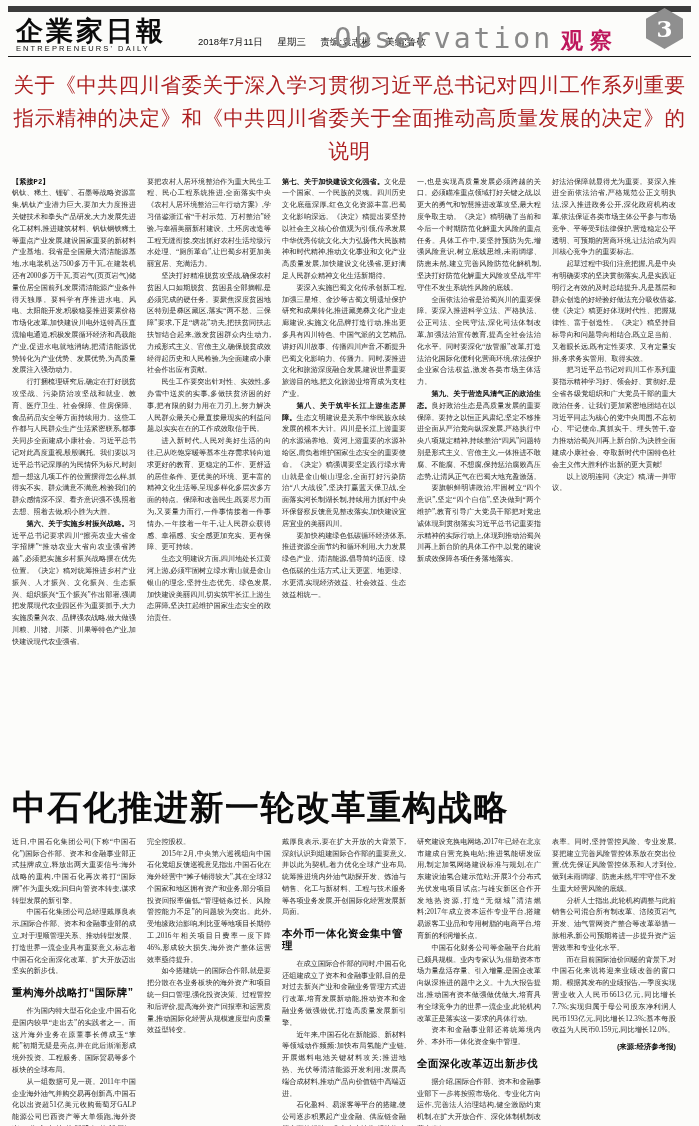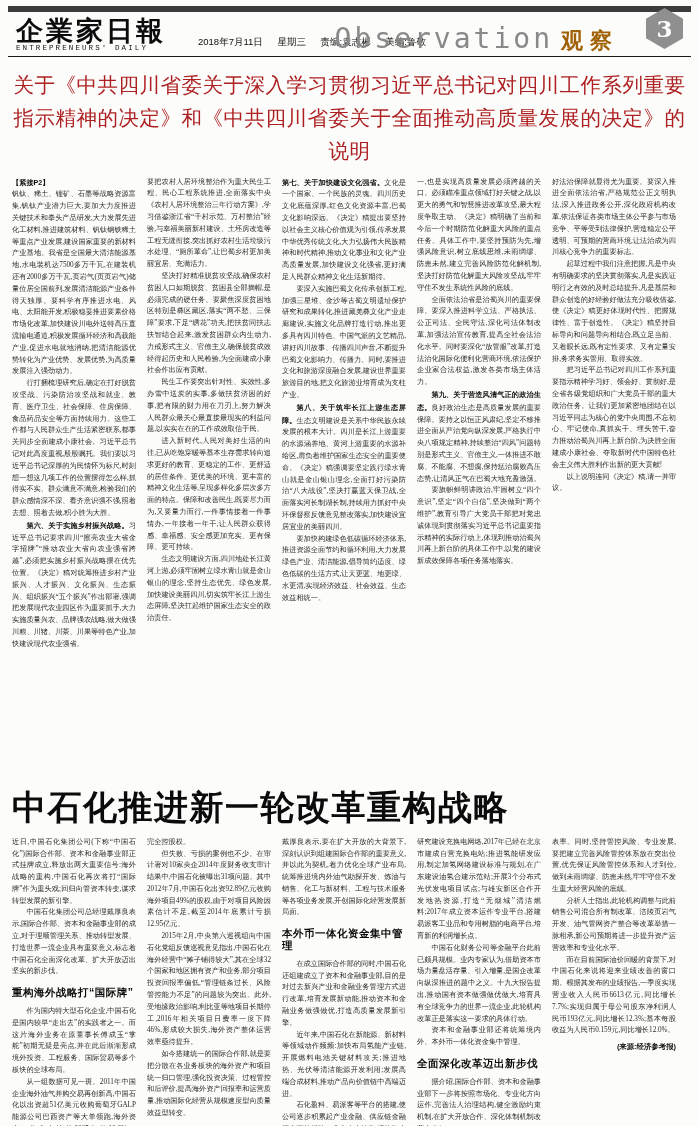--- a/index.html
+++ b/index.html
@@ -6,47 +6,47 @@
   html,body{margin:0;padding:0;background:#e9e9e9;}
   .page{
     width:699px;height:1126px;box-sizing:border-box;position:relative;
     background:#fcfcfa;margin:0 auto;padding:0 12px;overflow:hidden;
     font-family:"Liberation Serif","DejaVu Serif",serif;color:#222;
   }
   .top-rule{position:absolute;left:8px;right:8px;top:6px;height:6px;background:var(--rule);}
   .masthead{position:relative;height:56px;}
   .brand-block{position:absolute;left:4px;top:17px;line-height:1;}
   .brand-cn{font-size:27px;font-weight:bold;letter-spacing:3px;font-family:"DejaVu Serif","Liberation Serif",serif;color:#0c0c0c;}
-  .brand-en{font-size:7.5px;letter-spacing:2.1px;margin-top:1px;color:#111;font-family:Liberation Mono, monospace;}
+  .brand-en{font-size:7.5px;letter-spacing:2.1px;margin-top:1px;color:#111;font-family:Liberation Sans, sans-serif;}
   .dateline{position:absolute;left:186px;top:36px;font-size:9.5px;font-family:"Liberation Sans","DejaVu Sans",sans-serif;color:#0d0d0d;white-space:nowrap;}
   .dateline span{margin-right:12px;}
   .section-label{position:absolute;right:68px;top:22px;white-space:nowrap;}
   .section-en{font-family:"DejaVu Sans Mono","Liberation Mono",monospace;font-size:28px;color:#898989;letter-spacing:3px;}
-  .section-cn{font-size:22px;font-weight:bold;letter-spacing:7px;margin-left:4px;color:#a16207;}
+  .section-cn{font-size:22px;font-weight:bold;letter-spacing:7px;margin-left:4px;color:#be185d;}
   .badge{
     position:absolute;right:4px;top:8px;width:37px;height:41px;background:var(--badge);
     clip-path:polygon(50% 0,100% 26%,100% 74%,50% 100%,0 74%,0 26%);
     display:flex;align-items:center;justify-content:center;
     color:#fff;font-size:23px;font-weight:bold;font-family:"DejaVu Serif",serif;
   }
   .thin-rule{height:1px;background:#1a1a1a;margin:0 -4px;}
   h1.main-headline{
     margin:12px 0 8px;text-align:center;color:var(--red);
     font-size:20.5px;line-height:1.62;font-weight:normal;letter-spacing:.5px;
   }
   .cols{display:flex;gap:11px;}
   .col{
     width:124px;flex:0 0 124px;overflow:hidden;text-align:justify;
     font-size:7.2px;line-height:11.8px;color:#2a2a2a;
   }
   .col-a1{height:596px;}
   .col-a2{height:318px;}
   .para{margin:0;text-indent:2em;}
   .para.ni{text-indent:0;}
-  .lead{font-family:Liberation Sans, sans-serif;font-weight:bold;color:#111;}
+  .lead{font-family:Liberation Mono, monospace;font-weight:bold;color:#111;}
   .subhead{
     font-size:10.5px;font-weight:bold;margin:9px 0 7px;text-indent:0;text-align:left;
     font-family:"Liberation Sans","DejaVu Sans",sans-serif;color:#0c0c0c;letter-spacing:.5px;
   }
   .source{margin:4px 0 0;text-indent:0;text-align:right;font-weight:bold;font-size:7.4px;
     font-family:"Liberation Sans","DejaVu Sans",sans-serif;color:#111;}
   h2.second-headline{
     margin:15px 0 10px;font-size:34px;font-weight:bold;color:#0b0b0b;letter-spacing:1.5px;line-height:1.15;
   }
 </style>
@@ -124,21 +124,20 @@
     <div class="cols">
       <div class="col col-a2">
           <p class="para ni"><span>近日,中国石化集团公司(下称“中国石化”)国际合作部、资本和金融事业部正式挂牌成立,释放出两大重要信号:海外战略的重构,中国石化再次将打“国际牌”作为重头戏;回归向管资本转变,谋求转型发展的新引擎。</span></p>
           <p class="para"><span>中国石化集团公司总经理戴厚良表示,国际合作部、资本和金融事业部的成立,对于理顺管理关系、推动转型发展、打造世界一流企业具有重要意义,标志着中国石化全面深化改革、扩大开放迈出坚实的新步伐。</span></p>
           <h3 class="subhead">重构海外战略打“国际牌”</h3>
           <p class="para"><span>作为国内特大型石化企业,中国石化是国内较早“走出去”的实践者之一。而这片海外业务在原董事长傅成玉“掌舵”初期无疑是亮点,并在此后渐渐形成境外投资、工程服务、国际贸易等多个板块的全球布局。</span></p>
           <p class="para"><span>从一组数据可见一斑。2011年中国企业海外油气并购交易再创新高,中国石化以出资超51亿美元收购葡萄牙GALP能源公司巴西资产等大单领跑,海外资产、收入占比从2005年的10.6%、10.6%、0.2%提升到2011年的36.6%、28.2%、18.7%。</span></p>
         </div>
       <div class="col col-a2">
           <p class="para ni"><span>完全控股权。</span></p>
-          <p class="para"><span>但失败、亏损的案例也不少。在审计署对10家央企2014年度财务收支审计结果中,中国石化被曝出31项问题。其中2012年7月,中国石化出资92.89亿元收购海外项目49%的股权,由于对项目风险因素估计不足,截至2014年底累计亏损12.95亿元。</span></p>
           <p class="para"><span>2015年2月,中央第六巡视组向中国石化党组反馈巡视意见指出,中国石化在海外经营中“摊子铺得较大”,其在全球32个国家和地区拥有资产和业务,部分项目投资回报率偏低,“管理链条过长、风险管控能力不足”的问题较为突出。此外,受地缘政治影响,利比亚等地项目长期停工,2016年相关项目日费率一度下降46%,形成较大损失,海外资产整体运营效率亟待提升。</span></p>
           <p class="para"><span>如今搭建统一的国际合作部,就是要把分散在各业务板块的海外资产和项目统一归口管理,强化投资决策、过程管控和后评价,提高海外资产回报率和运营质量,推动国际化经营从规模速度型向质量效益型转变。</span></p>
         </div>
       <div class="col col-a2">
           <p class="para ni"><span>戴厚良表示,要在扩大开放的大背景下,深刻认识到组建国际合作部的重要意义,并以此为契机,着力优化全球产业布局,统筹推进境内外油气勘探开发、炼油与销售、化工与新材料、工程与技术服务等各项业务发展,开创国际化经营发展新局面。</span></p>
           <h3 class="subhead">本外币一体化资金集中管理</h3>
           <p class="para"><span>在成立国际合作部的同时,中国石化还组建成立了资本和金融事业部,目的是对过去新兴产业和金融业务管理方式进行改革,培育发展新动能,推动资本和金融业务做强做优,打造高质量发展新引擎。</span></p>
           <p class="para"><span>近年来,中国石化在新能源、新材料等领域动作频频:加快布局氢能产业链,开展燃料电池关键材料攻关;推进地热、光伏等清洁能源开发利用;发展高端合成材料,推动产品向价值链中高端迈进。</span></p>
           <p class="para"><span>石化盈科、易派客等平台的搭建,使公司逐步积累起产业金融、供应链金融等方面的经验。业内人士认为,组建资本和金融事业部,有利于统筹管理股权投资和金融业务,促进产融结合,放大国有资本功能。</span></p>
         </div>

